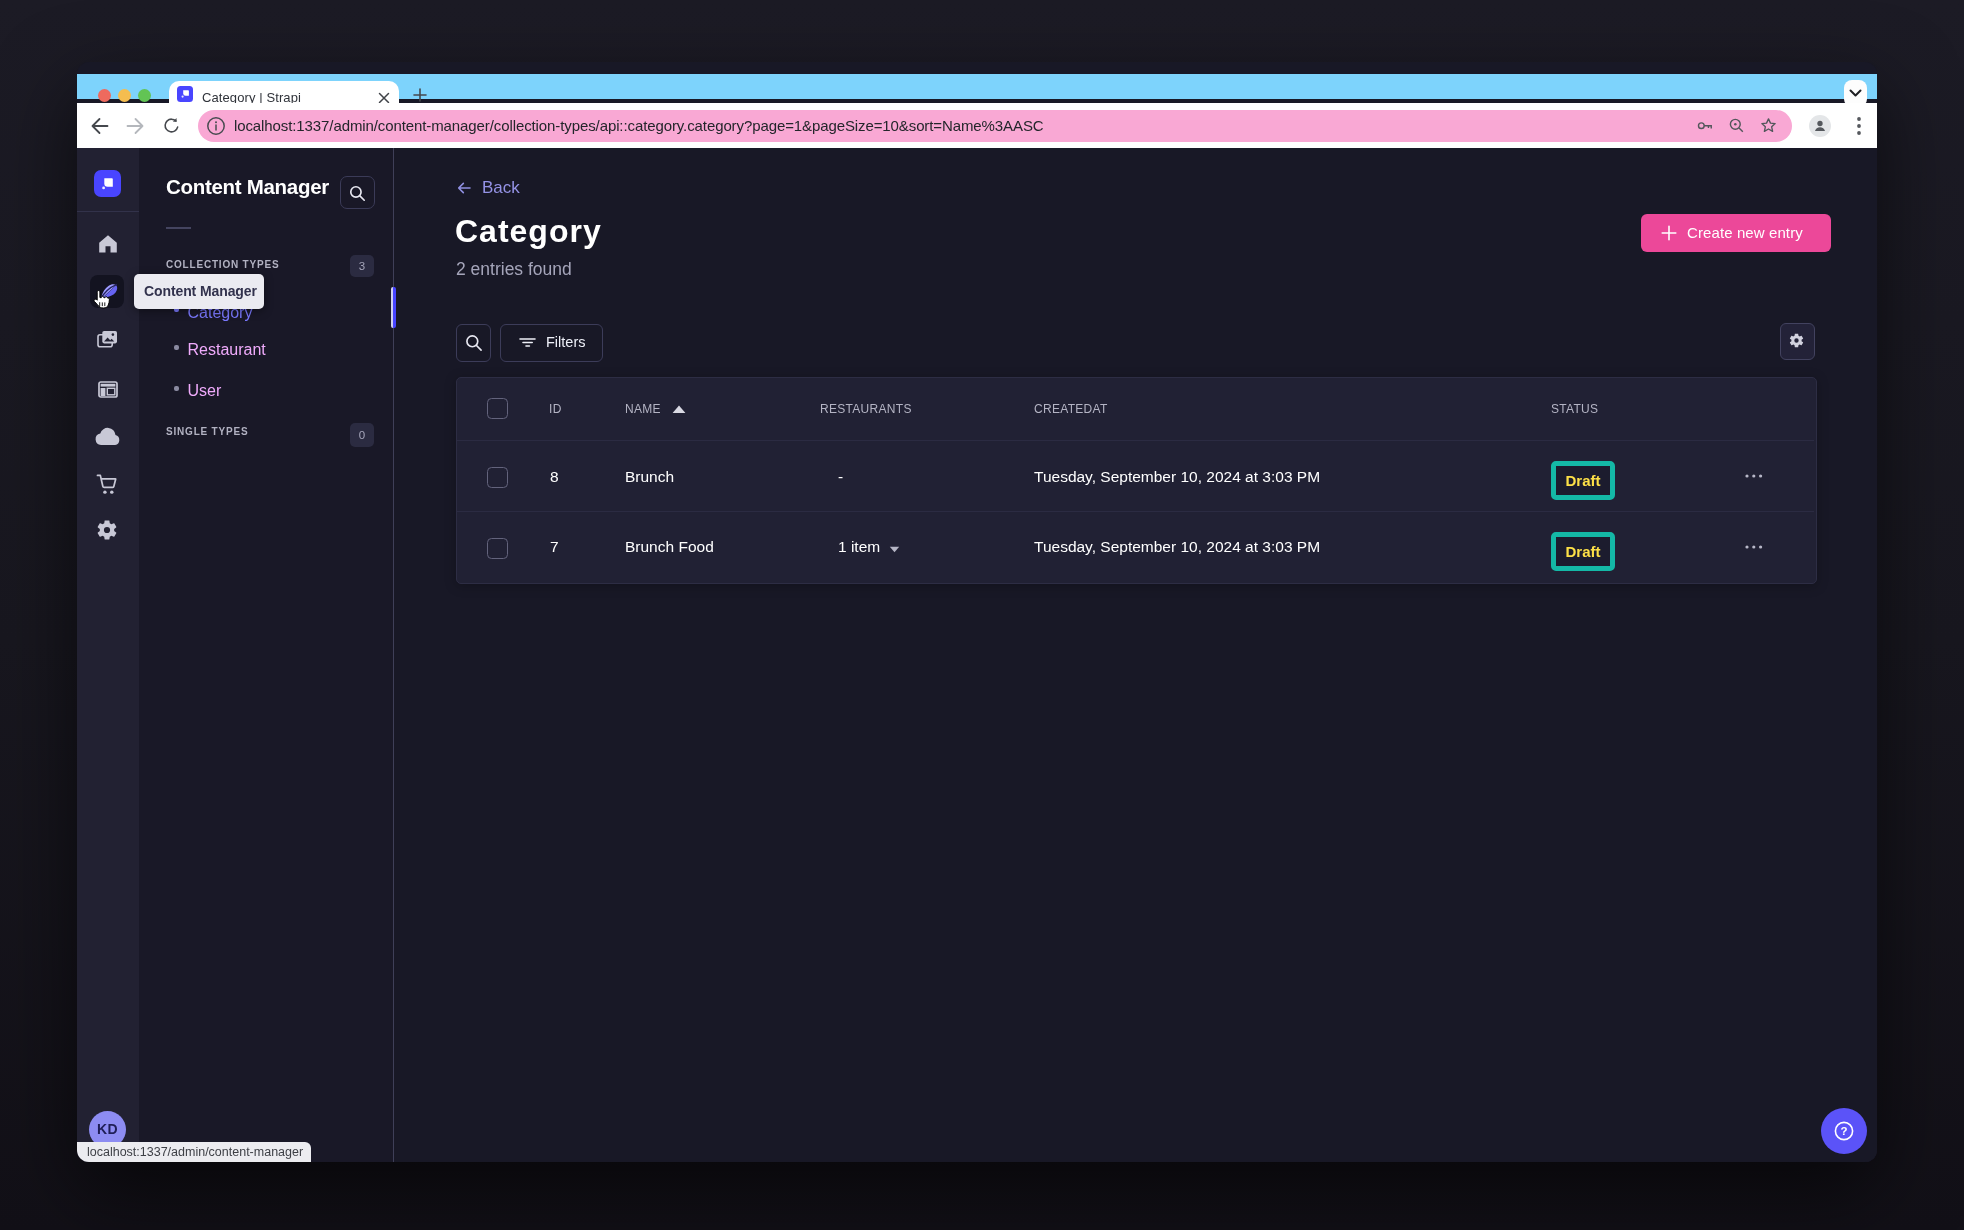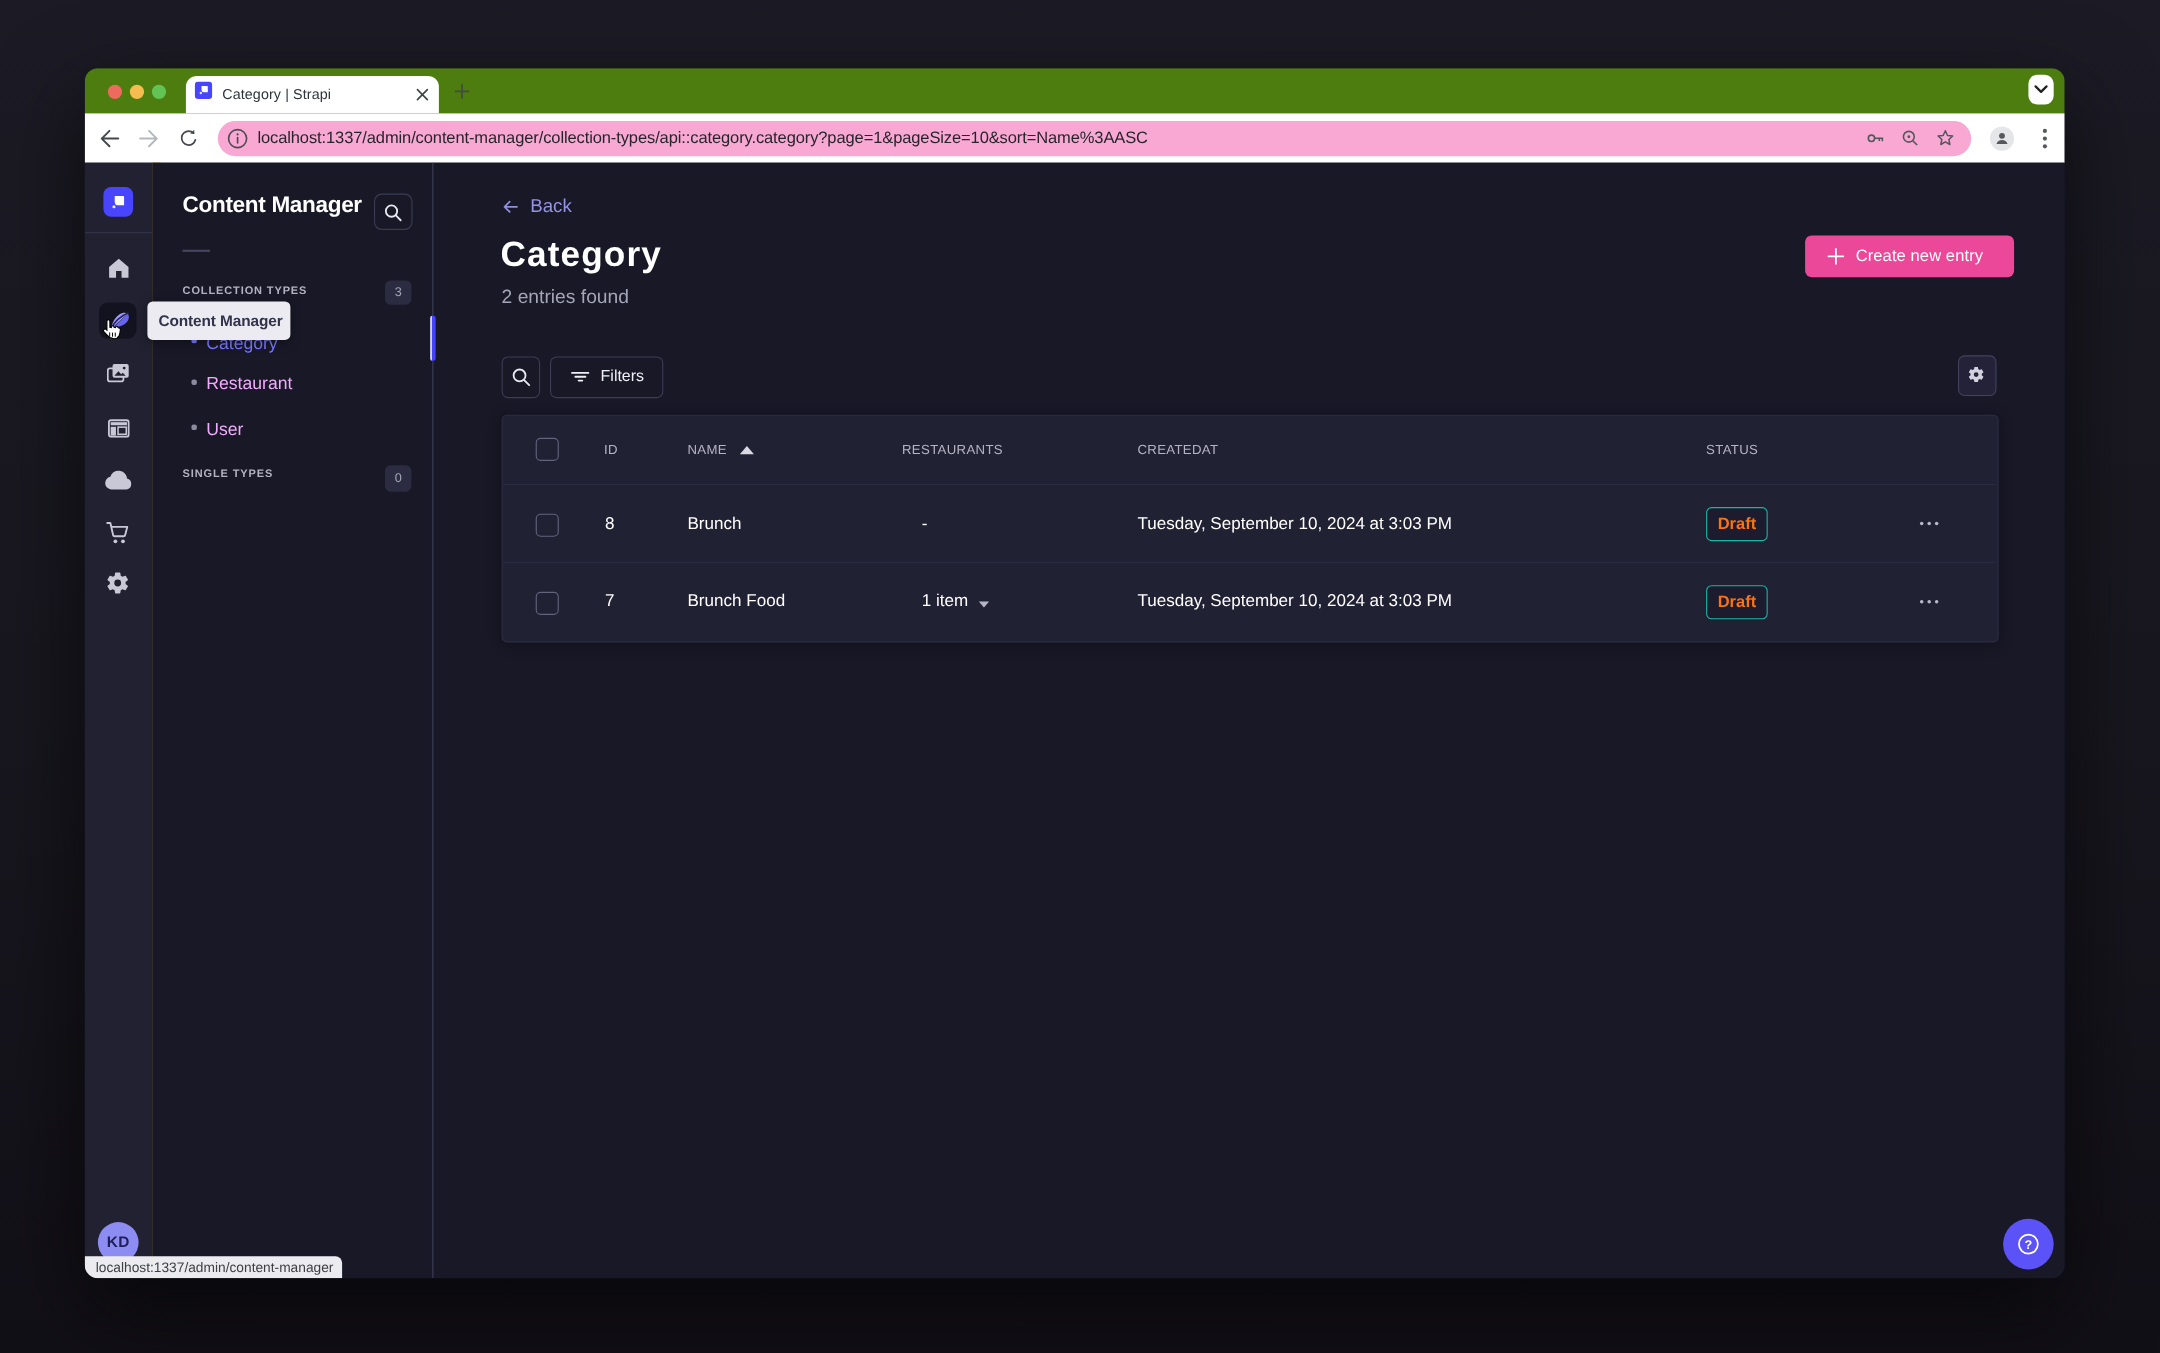--- a/index.html
+++ b/index.html
@@ -1,20 +1,20 @@
 <!DOCTYPE html>
 <html><head>
 <meta charset="utf-8">
 <style>
 html,body{margin:0;padding:0;width:1964px;height:1230px;font-family:"Liberation Sans",sans-serif;overflow:hidden}
 body{background:linear-gradient(180deg,#1c1b25 0%,#18171f 52%,#121017 100%)}
 .abs{position:absolute}
 #win{position:absolute;left:77px;top:62px;width:1800px;height:1100px;border-radius:12px;overflow:hidden;background:#181826;box-shadow:0 30px 80px rgba(0,0,0,.6)}
 
-#tabstrip{position:absolute;left:0;top:0;width:1800px;height:41px;background:#4d7c0f}
+#tabstrip{position:absolute;left:0;top:12px;width:1800px;height:25px;background:#7dd3fc}
 .light{position:absolute;top:15px;width:13px;height:13px;border-radius:50%}
 #tab{position:absolute;left:92px;top:7px;width:230px;height:34px;background:#fff;border-radius:10px 10px 0 0}
 #tabtitle{position:absolute;left:33px;top:9px;font-size:13px;color:#30333a;letter-spacing:.1px}
 #toolbar{position:absolute;left:0;top:41px;width:1800px;height:45px;background:#fff}
 #urlpill{position:absolute;left:121px;top:6.5px;width:1594px;height:32px;border-radius:16px;background:#f9a8d4}
 #urltext{position:absolute;left:36px;top:7.5px;font-size:15px;color:#24262b;letter-spacing:-0.1px}
 
 #app{position:absolute;left:0;top:86px;width:1800px;height:1014px;background:#181826}
 #iconcol{position:absolute;left:0;top:0;width:62px;height:1014px;background:#222132;border-right:7px solid #eab308}
 #subnav{position:absolute;left:62px;top:0;width:254px;height:1014px;background:#191827}
@@ -43,21 +43,21 @@
 #createbtn span{position:absolute;left:46px;top:10px;font-size:15px;color:#fff;font-weight:500;letter-spacing:.1px}
 #msearch{position:absolute;left:63px;top:176px;width:33px;height:36px;border:1px solid #3c3c59;border-radius:6px}
 #mfilter{position:absolute;left:107px;top:176px;width:101px;height:36px;border:1px solid #3c3c59;border-radius:6px}
 #mfilter span{position:absolute;left:45px;top:9px;font-size:14.5px;color:#eef0f8;font-weight:400}
 #mgear{position:absolute;left:1387px;top:175px;width:33px;height:35px;border:1px solid #42425f;border-radius:6px;background:#232238}
 #card{position:absolute;left:63px;top:228.5px;width:1359px;height:205px;background:#212134;border:1px solid #2d2d44;border-radius:5px;box-shadow:0 2px 12px rgba(0,0,0,.25)}
 .hdr{position:absolute;top:0;height:62px;line-height:62px;font-size:12px;font-weight:normal;color:#b4b4c4;letter-spacing:0.3px}
 .cell{position:absolute;font-size:15.5px;color:#fff}
 .cbx{position:absolute;left:30px;width:19px;height:19px;border:1.4px solid #63637c;border-radius:4.5px}
 .rowdiv{position:absolute;left:0;width:1357px;height:1px;background:#2b2b42}
-.badge{position:absolute;left:1094px;width:54px;height:29px;border:1px solid #14b8a6;border-radius:5px;background:#1c1c2e;text-align:center;color:#f97316;font-weight:bold;font-size:15px;line-height:29px}
+.badge{position:absolute;left:1094px;width:54px;height:29px;border:5px solid #14b8a6;border-radius:5px;background:#1c1c2e;text-align:center;color:#fde047;font-weight:bold;font-size:15px;line-height:29px}
 .dots{position:absolute;left:1284px;width:26px;color:#b8b8c8}
 #help{position:absolute;left:1428px;top:960px;width:46px;height:46px;border-radius:50%;background:#5b53f8}
 #statusbar{position:absolute;left:0px;top:1080px;width:234px;height:20px;background:#ececf0;border-radius:0 6px 0 0;z-index:40}
 #statusbar span{position:absolute;left:10px;top:3px;font-size:12.5px;color:#3d3f45}
 </style>
 </head>
 <body>
 <div id="win">
   <div id="tabstrip">
     <div class="light" style="left:20.5px;background:#ee6a5e"></div>

